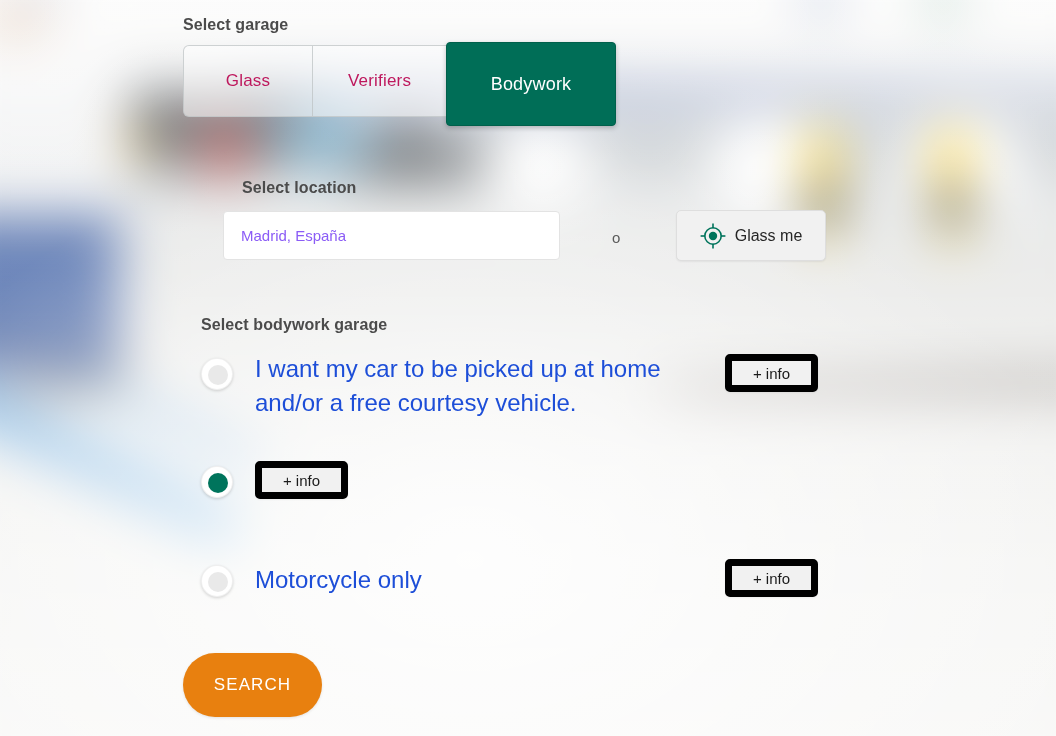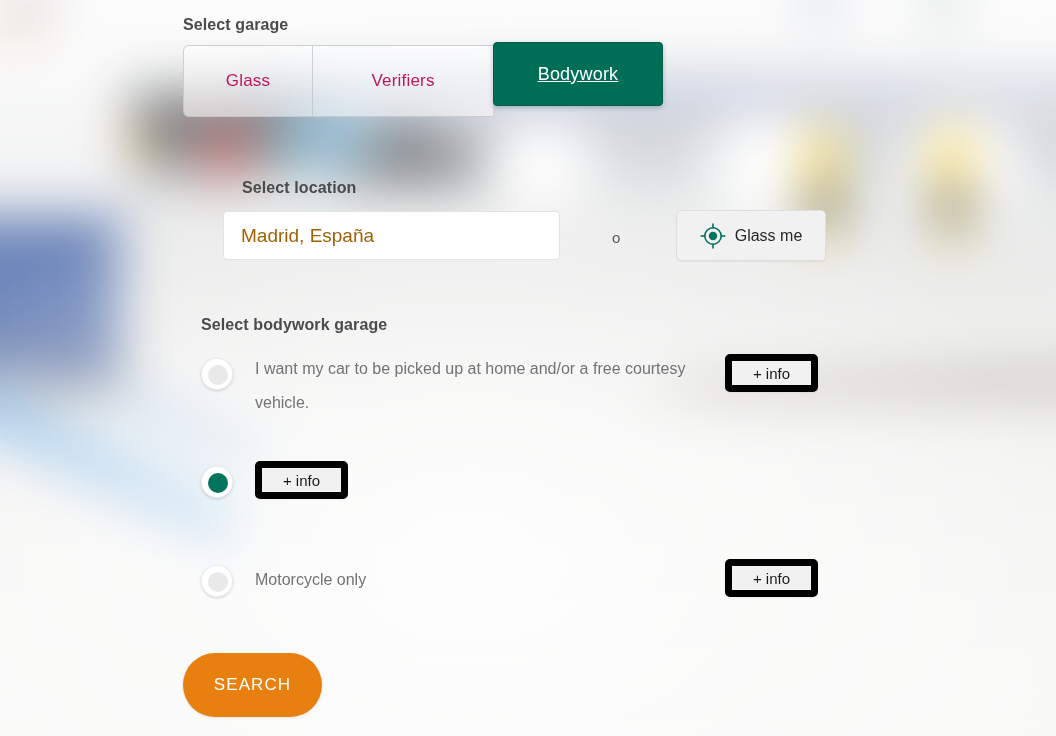--- a/index.html
+++ b/index.html
@@ -223,44 +223,43 @@
     align-items: center;
     justify-content: center;
     font-size: 17px;
     cursor: pointer;
     border: 1px solid rgba(190,195,196,0.75);
     background: rgba(255,255,255,0.55);
     color: #be185d;
     letter-spacing: 0.2px;
   }
   .tab.first { width: 129px; border-radius: 6px 0 0 6px; border-right: none; }
-  .tab.mid   { width: 181px; border-right: none; }
+  .tab.mid   { width: 134px; border-right: none; }
   .tab.active {
     width: 170px;
     background: #006e57;
     color: #ffffff;
     border: 1px solid #00604b;
     border-radius: 4px;
-    height: 64px;
+    height: 84px;
     margin-top: -3px;
     box-shadow: 0 2px 5px rgba(0,0,0,0.22);
     font-size: 18px;
-    text-decoration: underline;
   }
 
   
   #location-input {
     position: absolute;
     left: 223px; top: 211px;
     width: 337px; height: 49px;
     background: #ffffff;
     border: 1px solid #e3e3e3;
     border-radius: 4px;
-    font-size: 19px;
-    color: #a16207;
+    font-size: 15px;
+    color: #8b5cf6;
     padding: 0 17px;
     font-family: "Liberation Sans", sans-serif;
     outline: none;
   }
   #location-or {
     position: absolute;
     left: 612px; top: 229px;
     font-size: 15px;
     color: #5a5a5a;
   }
@@ -312,23 +311,23 @@
     left: 6px; top: 6px;
     width: 20px; height: 20px;
     border-radius: 50%;
     background: #e9e9e9;
   }
   .radio.checked .dot {
     background: #00745c;
   }
   .opt-label {
     flex: 1 1 auto;
-    font-size: 16px;
+    font-size: 24px;
     line-height: 34px;
-    color: #737373;
+    color: #1d4ed8;
     padding-top: 8px;
     padding-right: 14px;
     max-width: 470px;
   }
   .info-btn {
     flex: 0 0 auto;
     width: 93px; height: 38px;
     background: #f1f1f1;
     border: 7px solid #000000;
     border-radius: 5px;

